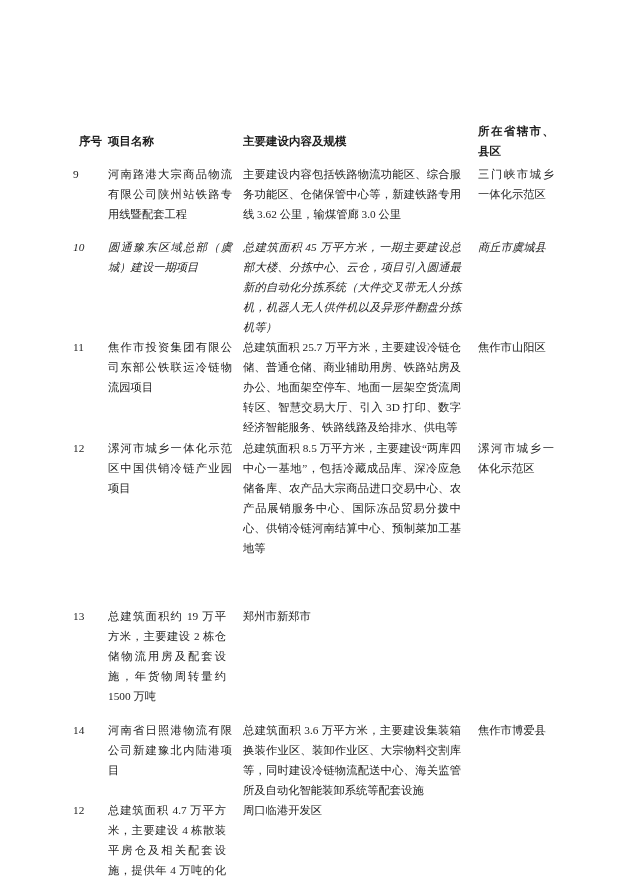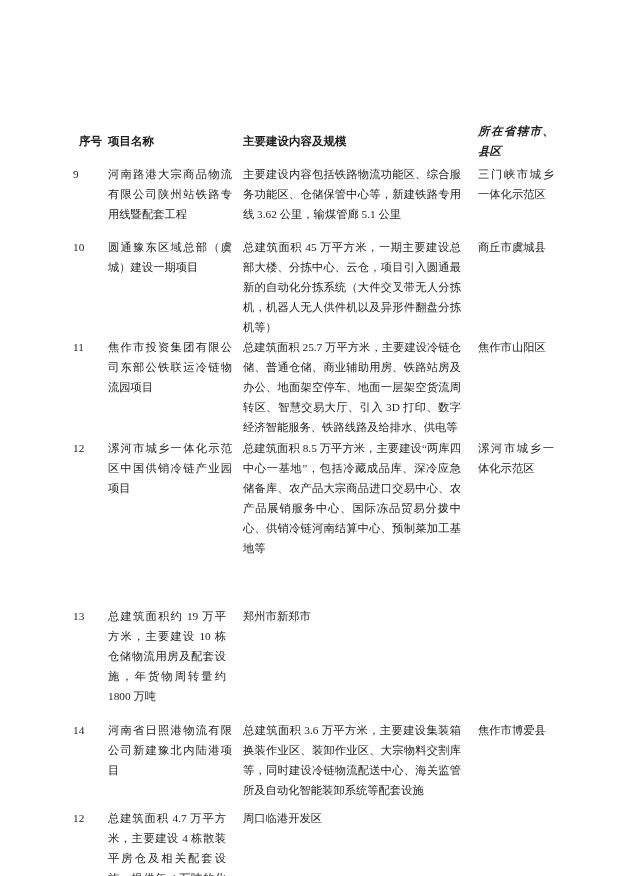--- a/index.html
+++ b/index.html
@@ -27,32 +27,32 @@
   .thead {
     font-family: "Liberation Sans", "DejaVu Sans", sans-serif;
     font-weight: bold;
     align-items: center;
     min-height: 40px;
     margin-bottom: 3px;
     font-size: 11.5px;
   }
   .th { text-align: center; }
   .th.c-no { text-align: center; }
-  .th.c-region { padding: 0; font-style: italic; }
+  .th.c-region { padding: 0; }
   .cell { word-break: normal; }
   .c-no { text-align: left; }
   .c-name  { padding-right: 11px; text-align: justify; }
   .c-content { padding-right: 17px; text-align: justify; }
   .c-region { text-align: justify; }
   .row:nth-child(1) { margin-bottom: 13px; }
-  .row:nth-child(2) { margin-bottom: 0; }
+  .row:nth-child(2) { margin-bottom: 0; font-style: italic; }
   .row:nth-child(3) { margin-bottom: 1px; }
   .row:nth-child(4) { margin-bottom: 3px; }
   .row:nth-child(5) { margin-bottom: 14px; margin-top: 48px; }
-  .row:nth-child(6) { margin-bottom: 8px; }
+  .row:nth-child(6) { margin-bottom: 0; }
   .footer {
     width: 481px;
     margin-top: -10px;
     text-align: center;
     font-size: 13px;
     letter-spacing: 1px;
   }
 </style>
 </head>
 <body>
@@ -62,21 +62,21 @@
     <div class="cell th c-no">序号</div>
     <div class="cell th c-name">项目名称</div>
     <div class="cell th c-content">主要建设内容及规模</div>
     <div class="cell th c-region">所在省辖市、县区</div>
   </div>
 
   <div id="rows">
       <div class="row">
         <div class="cell c-no">9</div>
         <div class="cell c-name">河南路港大宗商品物流有限公司陕州站铁路专用线暨配套工程</div>
-        <div class="cell c-content">主要建设内容包括铁路物流功能区、综合服务功能区、仓储保管中心等，新建铁路专用线 3.62 公里，输煤管廊 5.1 公里</div>
+        <div class="cell c-content">主要建设内容包括铁路物流功能区、综合服务功能区、仓储保管中心等，新建铁路专用线 3.62 公里，输煤管廊 3.0 公里</div>
         <div class="cell c-region">三门峡市城乡一体化示范区</div>
       </div>
       <div class="row">
         <div class="cell c-no">10</div>
         <div class="cell c-name">圆通豫东区域总部（虞城）建设一期项目</div>
         <div class="cell c-content">总建筑面积 45 万平方米，一期主要建设总部大楼、分拣中心、云仓，项目引入圆通最新的自动化分拣系统（大件交叉带无人分拣机，机器人无人供件机以及异形件翻盘分拣机等）</div>
         <div class="cell c-region">商丘市虞城县</div>
       </div>
       <div class="row">
         <div class="cell c-no">11</div>
@@ -85,21 +85,21 @@
         <div class="cell c-region">焦作市山阳区</div>
       </div>
       <div class="row">
         <div class="cell c-no">12</div>
         <div class="cell c-name">漯河市城乡一体化示范区中国供销冷链产业园项目</div>
         <div class="cell c-content">总建筑面积 8.5 万平方米，主要建设“两库四中心一基地”，包括冷藏成品库、深冷应急储备库、农产品大宗商品进口交易中心、农产品展销服务中心、国际冻品贸易分拨中心、供销冷链河南结算中心、预制菜加工基地等</div>
         <div class="cell c-region">漯河市城乡一体化示范区</div>
       </div>
       <div class="row">
         <div class="cell c-no">13</div>
-        <div class="cell c-content">总建筑面积约 19 万平方米，主要建设 10 栋仓储物流用房及配套设施，年货物周转量约 1800 万吨</div>
+        <div class="cell c-content">总建筑面积约 19 万平方米，主要建设 2 栋仓储物流用房及配套设施，年货物周转量约 1500 万吨</div>
         <div class="cell c-region">郑州市新郑市</div>
       </div>
       <div class="row">
         <div class="cell c-no">14</div>
         <div class="cell c-name">河南省日照港物流有限公司新建豫北内陆港项目</div>
         <div class="cell c-content">总建筑面积 3.6 万平方米，主要建设集装箱换装作业区、装卸作业区、大宗物料交割库等，同时建设冷链物流配送中心、海关监管所及自动化智能装卸系统等配套设施</div>
         <div class="cell c-region">焦作市博爱县</div>
       </div>
       <div class="row">
         <div class="cell c-no">12</div>

